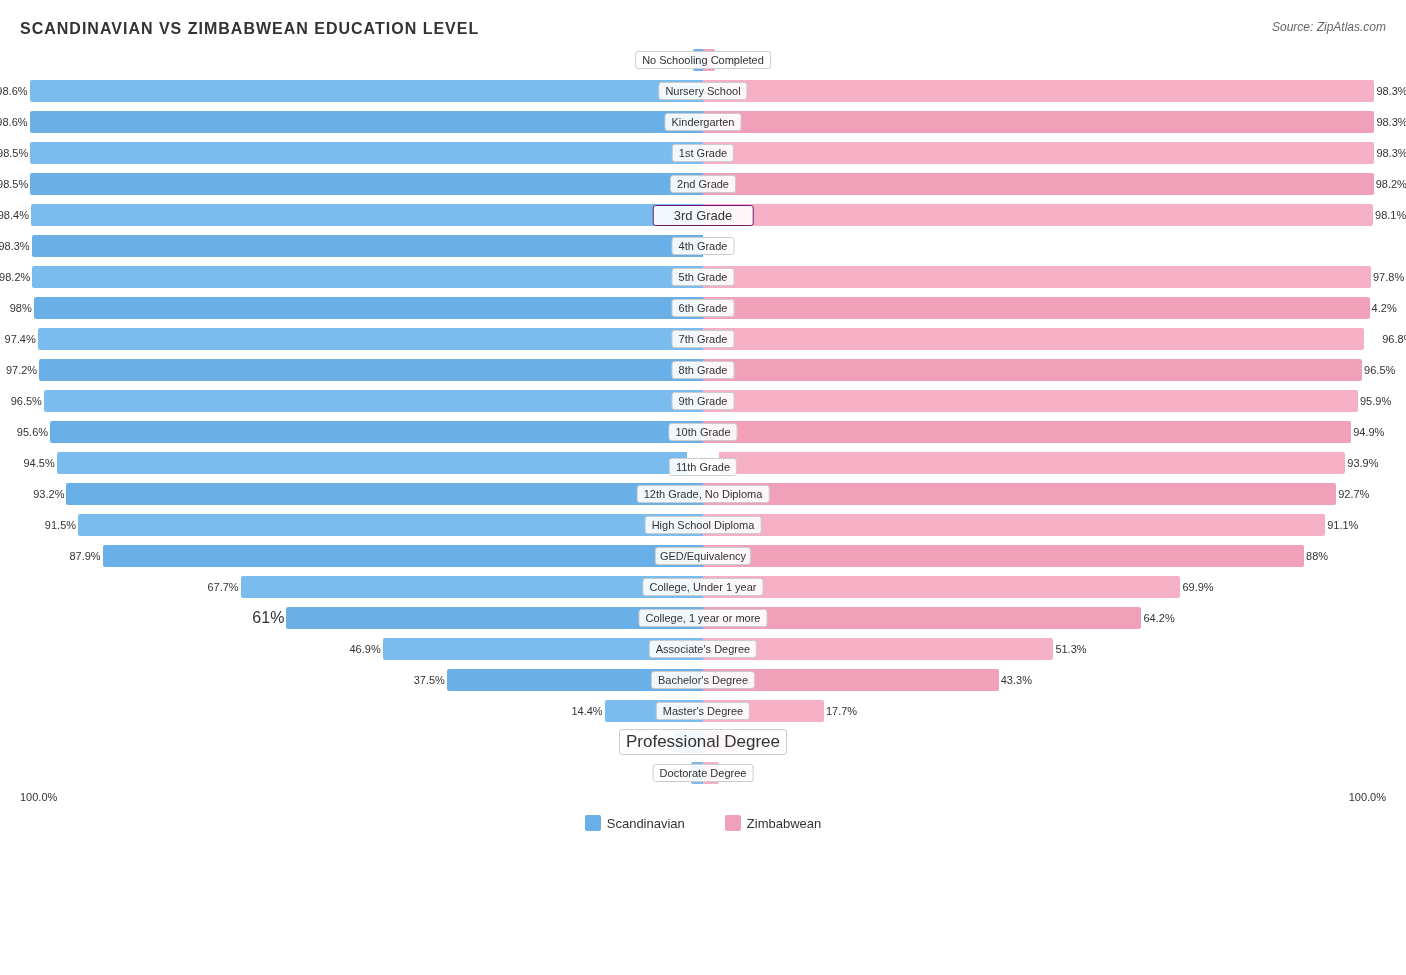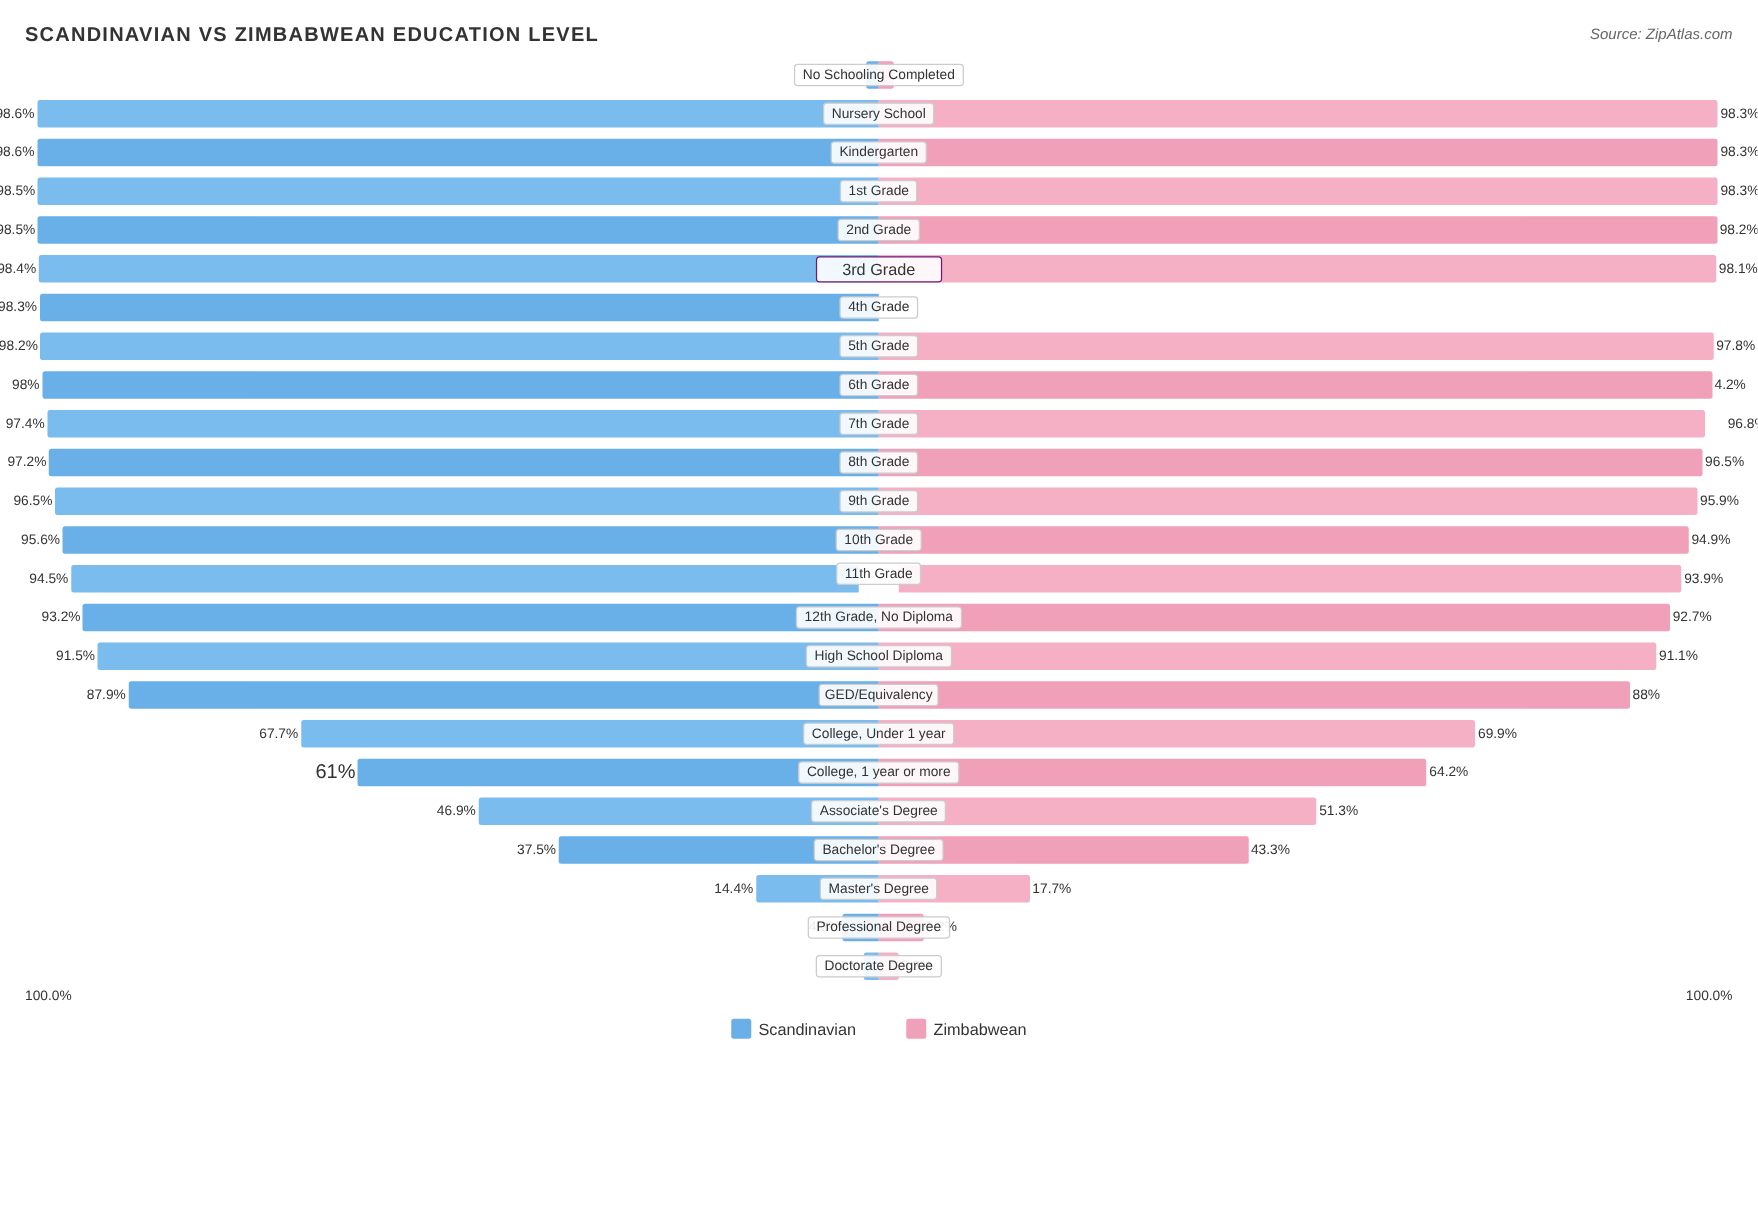--- a/index.html
+++ b/index.html
@@ -899,21 +899,21 @@
           margin-left:2px;
           font-size:11px;
           color:#333;
           white-space:nowrap;
           z-index:5;
         ">94.9%</span>
       </div>
     </div>
   </div>
       <div class="bar-row">
-    <div style="display:flex;width:100%;align-items:flex-start;height:26px;position:relative;gap:32px;">
+    <div style="display:flex;width:100%;align-items:flex-end;height:26px;position:relative;gap:32px;">
 
       <div style="width:50%;height:100%;position:relative;display:flex;align-items:center;justify-content:flex-end;">
         <div style="
           position:absolute;
           right:0;
           width:94.5%;
           height:22px;
           background:#7bbcee;
           border-radius:2px 0 0 2px;
           display:flex;
@@ -1517,21 +1517,21 @@
       </div>
 
       <div style="
         position:absolute;
         left:50%;
         transform:translateX(-50%);
         z-index:10;
         background:rgba(255,255,255,0.9);
         border-radius:3px;
         padding:2px 6px;
-        font-size:11px;
+        font-size:17px;
         color:#333;
         white-space:nowrap;
         border:1px solid #ccc;
       ">Professional Degree</div>
 
       <div style="width:50%;height:100%;position:relative;display:flex;align-items:center;justify-content:flex-start;">
         <div style="
           position:absolute;
           left:0;
           width:5.2%;

